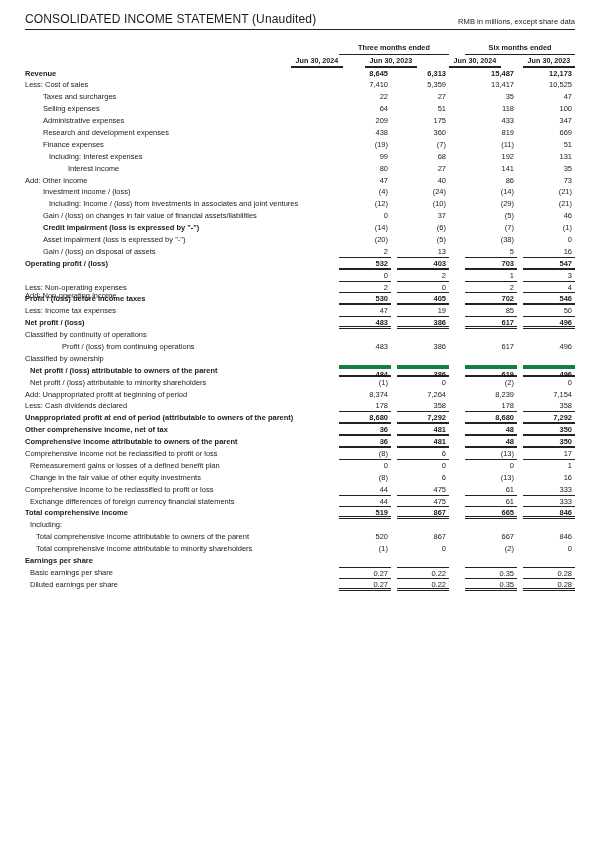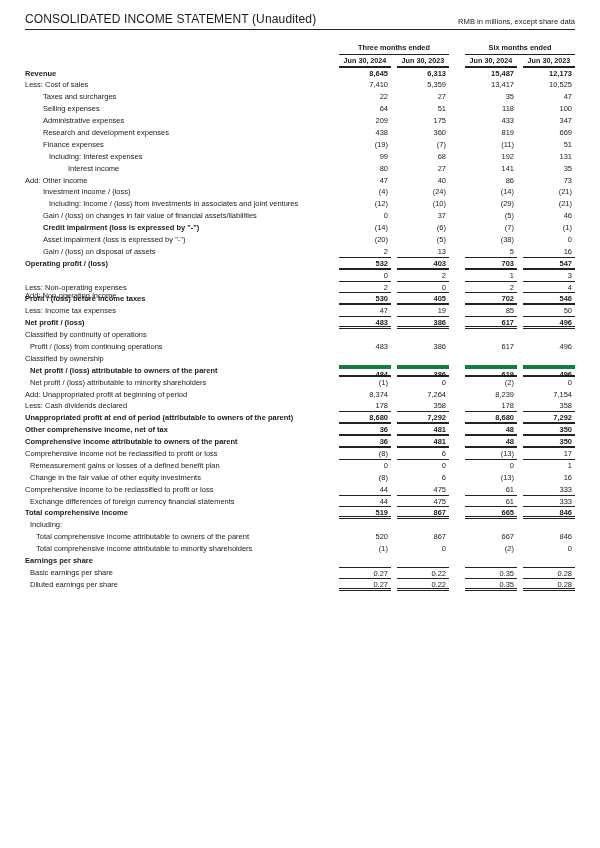--- a/index.html
+++ b/index.html
@@ -42,21 +42,21 @@
   
   .ghrow { height: 13px; line-height: 12px; }
   .gh {
     width: 110px; margin-left: 6px;
     text-align: center; font-weight: bold; font-size: 7.3px;
     border-bottom: 1px solid #222;
   }
   .gh2 { margin-left: 16px; }
 
   
-  .chrow { height: 12.5px; line-height: 11px; }
+  .chrow { height: 12.5px; line-height: 11px; gap: 16px; }
   .ch {
     font-weight: bold; font-size: 7.2px;
     text-align: center; padding-right: 0;
     border-bottom: 2px solid #222;
   }
 </style>
 </head>
 <body>
 
 <div class="page">
@@ -240,21 +240,21 @@
           <div class="val bb3d">496</div>
         </div>
         <div class="row">
           <div class="lbl" style="padding-left: 0px;">Classified by continuity of operations</div>
           <div class="val"></div>
           <div class="val"></div>
           <div class="val v3"></div>
           <div class="val"></div>
         </div>
         <div class="row">
-          <div class="lbl" style="padding-left: 5px;">Profit / (loss) from continuing operations</div>
+          <div class="lbl" style="padding-left: 5px; margin-left: 32px;">Profit / (loss) from continuing operations</div>
           <div class="val">483</div>
           <div class="val">386</div>
           <div class="val v3">617</div>
           <div class="val">496</div>
         </div>
         <div class="row">
           <div class="lbl" style="padding-left: 0px;">Classified by ownership</div>
           <div class="val"></div>
           <div class="val"></div>
           <div class="val v3"></div>

